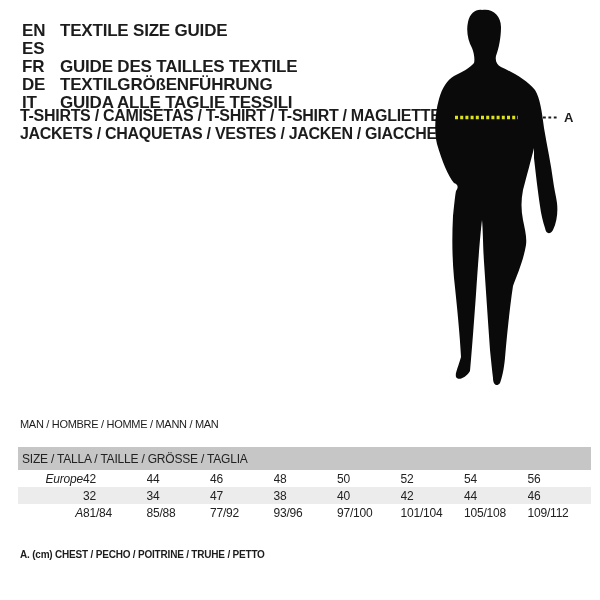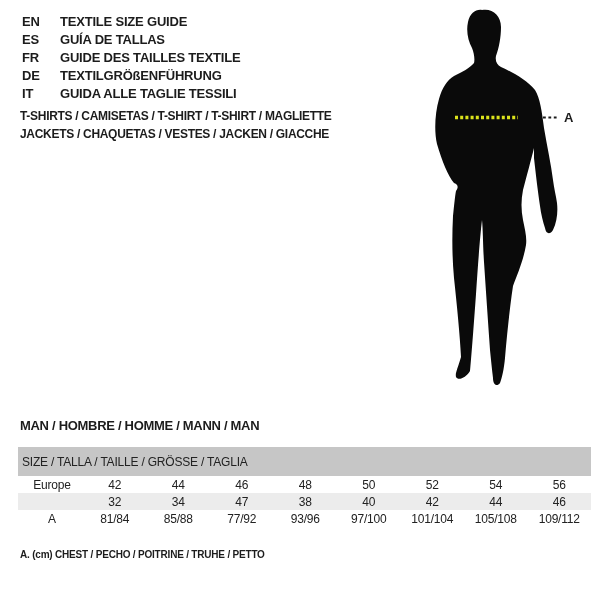--- a/index.html
+++ b/index.html
@@ -13,78 +13,77 @@
   html,body{width:600px;height:600px;}
   body{
     position:relative;
     background:#ffffff;
     font-family:"Liberation Sans", sans-serif;
     color:var(--text-color);
     overflow:hidden;
   }
   
   .lang-block{
-    position:absolute;left:22px;top:13px;
-    font-weight:bold;font-size:13px;letter-spacing:-0.2px;
+    position:absolute;left:22px;top:22px;
+    font-weight:bold;font-size:17px;letter-spacing:-0.2px;
   }
   .lang-row{display:flex;line-height:18px;}
   .lang-code{width:38px;flex:0 0 38px;}
   
   .categories{
     position:absolute;left:20px;top:107px;
-    font-weight:bold;font-size:12px;letter-spacing:-0.3px;line-height:18px;
+    font-weight:bold;font-size:16px;letter-spacing:-0.3px;line-height:18px;
   }
   
   .silhouette{position:absolute;left:400px;top:0;width:200px;height:400px;}
   .man-path{fill:var(--body-color);}
   .chest-line{stroke:var(--dash-color);stroke-width:3.5;stroke-dasharray:3 2.2;fill:none;}
   .leader-line{stroke:var(--text-color);stroke-width:2.2;stroke-dasharray:2.8 2.6;fill:none;}
   .measure-label{
     font-family:"Liberation Sans", sans-serif;
     font-size:13px;font-weight:bold;fill:var(--text-color);
   }
   
   .section-title{
     position:absolute;left:20px;top:418px;
-    font-weight:bold;font-size:13px;letter-spacing:-0.3px;
+    font-weight:normal;font-size:11px;letter-spacing:-0.3px;
   }
   
   .size-table{
     position:absolute;left:18px;top:447px;width:573px;
     border-collapse:collapse;table-layout:fixed;
     font-size:12px;letter-spacing:-0.2px;color:#222;
   }
   .size-table col.label-col{width:65px;}
   .size-table td{
-    height:17px;text-align:center;vertical-align:middle;
+    height:17px;text-align:left;vertical-align:middle;
     padding:0;white-space:nowrap;overflow:hidden;
   }
   .size-table tr.t-head td{
     background:var(--table-header-bg);
-    text-align:left;padding-left:4px;height:29px;
-  }
-  .size-table td.row-label{text-align:center;padding-left:3px;}
+    text-align:left;padding-left:4px;height:23px;
+  }
+  .size-table td.row-label{text-align:right;padding-left:3px;font-style:italic;}
   .size-table tr.stripe td{background:var(--stripe-bg);}
   
   .footnote{
     position:absolute;left:20px;top:549px;
     font-weight:bold;font-size:10px;letter-spacing:-0.2px;
   }
 </style>
 </head>
 <body>
 
 <div class="lang-block">
   <div class="lang-row">
     <span class="lang-code">EN</span>
     <span class="lang-label">TEXTILE SIZE GUIDE</span>
   </div>
   <div class="lang-row">
     <span class="lang-code">ES</span>
-    <span class="lang-label">GUÍA DE TALLAS</span>
   </div>
   <div class="lang-row">
     <span class="lang-code">FR</span>
     <span class="lang-label">GUIDE DES TAILLES TEXTILE</span>
   </div>
   <div class="lang-row">
     <span class="lang-code">DE</span>
     <span class="lang-label">TEXTILGRÖßENFÜHRUNG</span>
   </div>
   <div class="lang-row">

